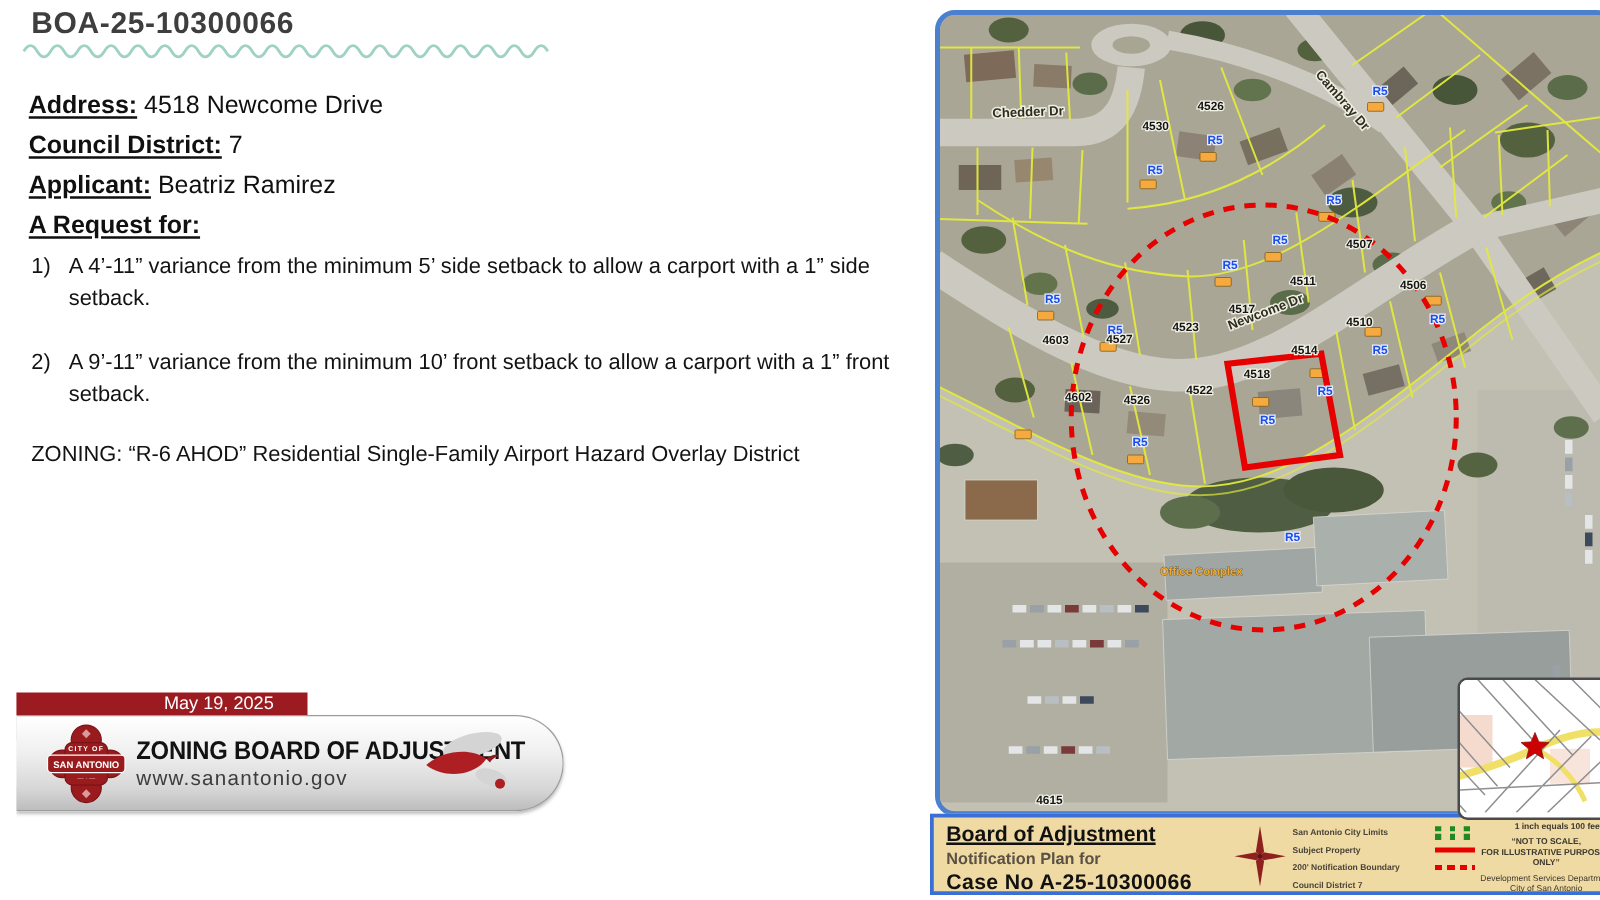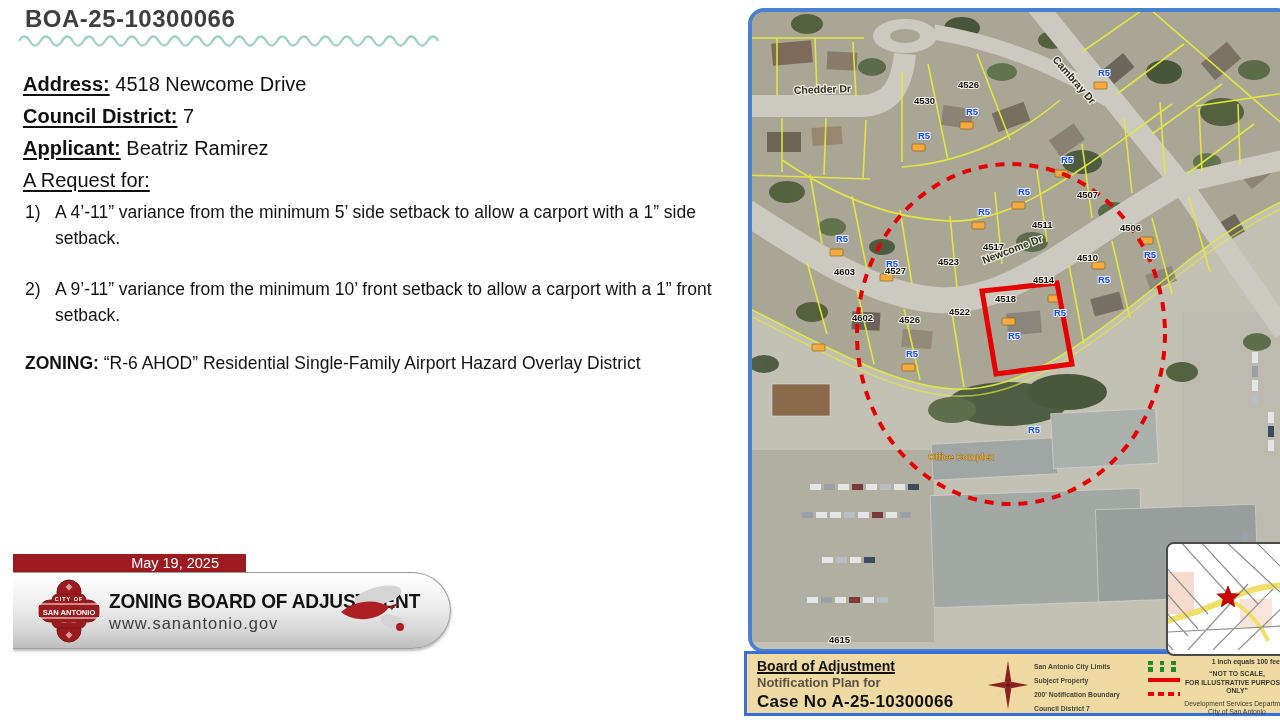--- a/index.html
+++ b/index.html
@@ -6,29 +6,29 @@
   #stage{position:relative;width:1280px;height:720px;overflow:hidden;background:#fff;
          font-family:"Liberation Sans",sans-serif;margin-left:13px;}
   
   .slide-title{position:absolute;left:12px;top:5px;font-size:24px;font-weight:bold;
                color:#3e3e3e;letter-spacing:.5px;}
   .wavy{position:absolute;left:4px;top:31px;}
   .fields{position:absolute;left:10px;top:68px;font-size:20px;color:#101010;}
   .field-row{height:32px;line-height:32px;white-space:nowrap;}
   .field-label{font-weight:bold;text-decoration:underline;text-decoration-thickness:2px;
                text-underline-offset:3px;}
-  .req-heading{font-weight:normal;text-decoration:underline;text-decoration-thickness:2px;
+  .req-heading{font-weight:bold;text-decoration:underline;text-decoration-thickness:2px;
                text-underline-offset:3px;height:32px;line-height:32px;}
   .requests{position:absolute;left:12px;top:199px;width:705px;font-size:17.5px;color:#131313;}
   .req-item{display:flex;line-height:26px;}
   .req-item + .req-item{margin-top:25px;}
   .req-num{width:30px;flex:0 0 30px;}
   .req-text{flex:1;}
   .zoning{position:absolute;left:12px;top:351px;width:705px;font-size:17.5px;color:#131313;line-height:24px;}
-  .zoning b{font-weight:bold;}
+  .zoning b{font-weight:normal;}
   
   .date-bar{position:absolute;left:0;top:554px;width:233px;height:18px;background:#9b1b20;
             color:#fff;font-size:14.5px;line-height:18px;text-align:right;
             padding-right:27px;box-sizing:border-box;}
   .banner{position:absolute;left:0;top:572px;width:438px;height:77px;
           border-radius:0 40px 40px 0;border:1px solid #9c9c9c;border-left:none;
           background:linear-gradient(180deg,#ffffff 0%,#efefef 40%,#d6d6d6 78%,#bdbdbd 100%);
           box-shadow:0 2px 3px rgba(0,0,0,.28);display:flex;align-items:center;box-sizing:border-box;}
   .logo-wrap{margin-left:24px;width:64px;height:66px;flex:0 0 64px;}
   .banner-text{margin-left:8px;}
@@ -41,21 +41,21 @@
              border:4px solid #4b80d0;border-radius:16px;overflow:hidden;background:#b2ae9e;
              box-sizing:content-box;}
   .red-strip{position:absolute;left:1272px;top:10px;width:8px;height:146px;background:#9a2236;}
   
   .inset{position:absolute;left:1153px;top:542px;width:119px;height:110px;background:#fff;
          border:2px solid #4a4a4a;border-radius:8px;overflow:hidden;z-index:6;}
   
   .legend{position:absolute;left:731px;top:651px;width:549px;height:65px;background:#eedaa2;
           border:3px solid #3a6fd8;box-sizing:border-box;z-index:5;display:flex;}
   .leg-left{padding:4px 0 0 10px;width:225px;flex:0 0 225px;}
-  .leg-h{font-size:14px;font-weight:bold;color:#111;text-decoration:underline;
+  .leg-h{font-size:17px;font-weight:bold;color:#111;text-decoration:underline;
          text-decoration-thickness:1.5px;}
   .leg-sub{font-size:13px;font-weight:bold;color:#5a5144;margin-top:1px;}
   .leg-case{font-size:17px;font-weight:bold;color:#111;margin-top:2px;letter-spacing:.3px;}
   .leg-compass{width:52px;flex:0 0 52px;padding-top:3px;}
   .leg-items{width:150px;flex:0 0 150px;padding-top:6px;}
   .leg-row{display:flex;justify-content:space-between;align-items:center;height:12px;margin-bottom:2px;}
   .leg-label{font-size:6.8px;font-weight:bold;color:#4a443a;}
   .sym{width:36px;flex:0 0 36px;display:flex;align-items:center;}
   .sym-citylimits{display:grid;grid-template-columns:repeat(3,1fr);gap:2px 5px;width:30px;}
   .sym-citylimits i{width:4.5px;height:4.5px;background:#1f8a1f;display:block;}

